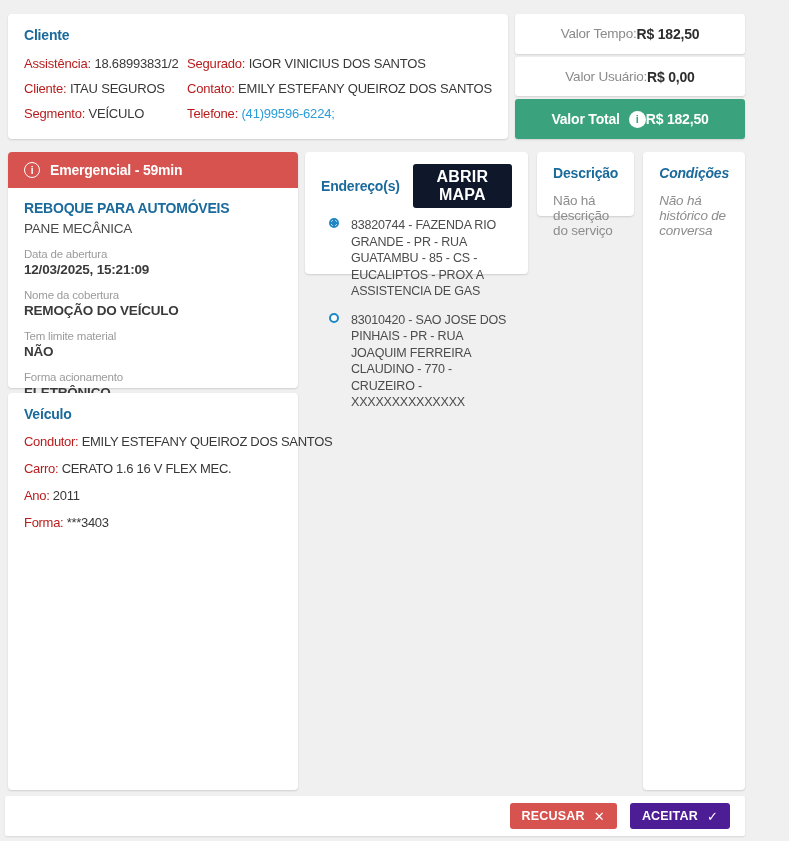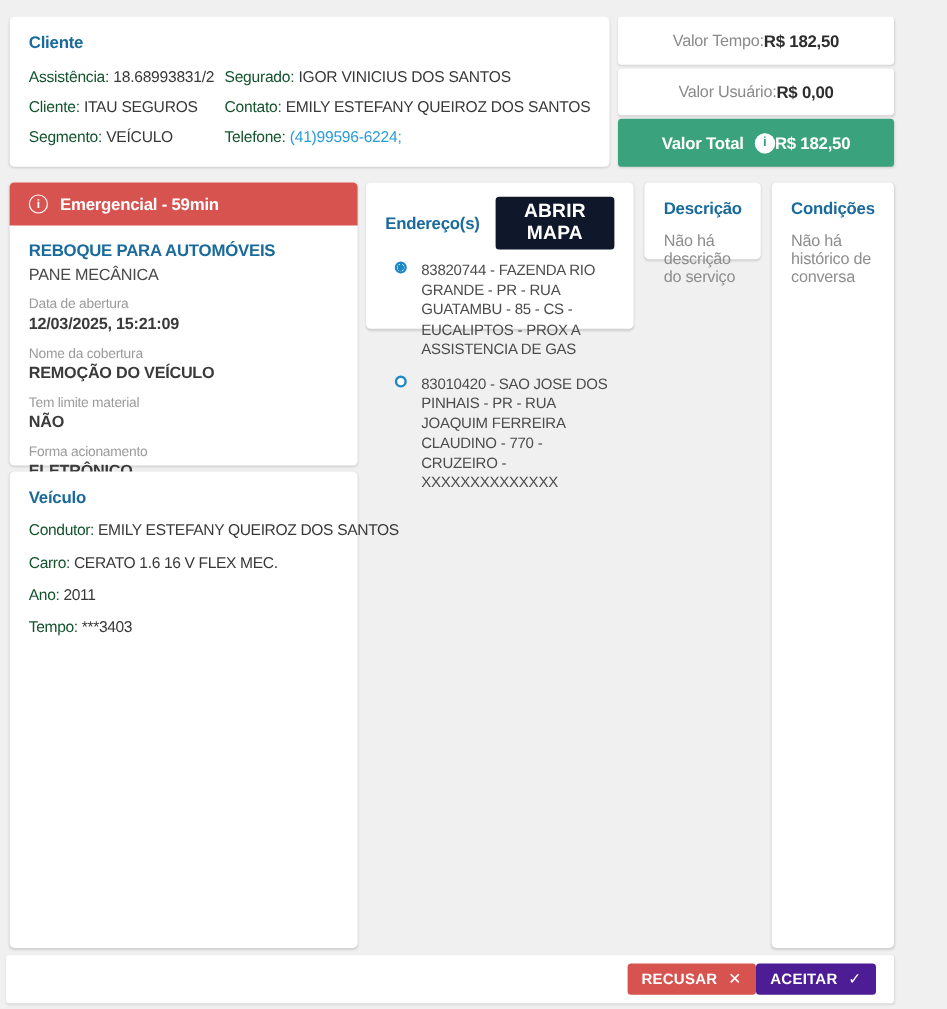--- a/index.html
+++ b/index.html
@@ -18,21 +18,21 @@
   }
   .card-title { color:#1a6a9c; font-weight:bold; font-size:14px; }
 
   
   .top-row { display:flex; gap:7px; height:125px; }
   .cliente-card { width:500px; padding:13px 16px; }
   .cliente-cols { display:flex; margin-top:8px; }
   .cliente-col-left  { width:216px; }
   .cliente-col-right { flex:1; }
   .kv-row { font-size:13px; line-height:25px; white-space:nowrap; }
-  .kv-label { color:#14532d; }
+  .kv-label { color:#b91c1c; }
   .kv-value { color:#383838; }
   .phone-link { color:#2b9cd8; cursor:pointer; }
 
   
   .valores { width:230px; display:flex; flex-direction:column; gap:3px; }
   .valor-row {
     background:#fff; border-radius:3px; box-shadow:0 1px 2px rgba(0,0,0,0.13);
     flex:1; display:flex; align-items:center; justify-content:center;
     padding:0 14px;
   }
@@ -91,28 +91,28 @@
     border:2.5px solid #1e87c4; border-radius:50%; background:#fff;
   }
   .addr.origin .addr-dot { background:radial-gradient(circle, #1e87c4 0 2.7px, #fff 2.8px); }
   .addr:first-child::after {
     content:''; position:absolute; left:14.5px; top:18px; bottom:-13px;
     width:2.5px; background:#1e87c4;
   }
 
   
   .descricao-card { height:64px; padding:13px 16px; }
-  .condicoes-card { flex:1; padding:13px 16px; }
+  .condicoes-card { flex:1; padding:13px 16px;font-style:italic; }
   .muted-body { color:#8d8d8d; font-size:13.5px; margin-top:12px; }
 
   
   .action-bar {
     margin:6px 0 0 5px; width:740px; height:40px; background:#fff;
     border-radius:2px; display:flex; align-items:center; justify-content:flex-end;
-    gap:0; padding-right:15px; box-shadow:0 1px 2px rgba(0,0,0,0.1);
+    gap:13px; padding-right:15px; box-shadow:0 1px 2px rgba(0,0,0,0.1);
   }
   .action-btn {
     border:none; border-radius:3px; height:26px; padding:0 12px;
     display:inline-flex; align-items:center; gap:9px; cursor:pointer;
     color:#fff; font-family:inherit; font-weight:bold; font-size:12.5px;
     letter-spacing:0.2px;
   }
   .action-btn .btn-icon { font-size:13px; font-weight:bold; }
   .btn-recusar { background:#d6534f; }
   .btn-aceitar { background:#4c1d95; }
@@ -215,21 +215,21 @@
         </div>
         <div class="kv-row">
           <span class="kv-label">Carro:</span>
           <span class="kv-value">CERATO 1.6 16 V FLEX MEC.</span>
         </div>
         <div class="kv-row">
           <span class="kv-label">Ano:</span>
           <span class="kv-value">2011</span>
         </div>
         <div class="kv-row">
-          <span class="kv-label">Tempo:</span>
+          <span class="kv-label">Forma:</span>
           <span class="kv-value">***3403</span>
         </div>
       </section>
     </div>
 
     <div class="right-col">
       <section class="card enderecos-card">
         <div class="end-header">
           <h3 class="card-title">Endereço(s)</h3>
           <button class="map-btn">ABRIR MAPA</button>

